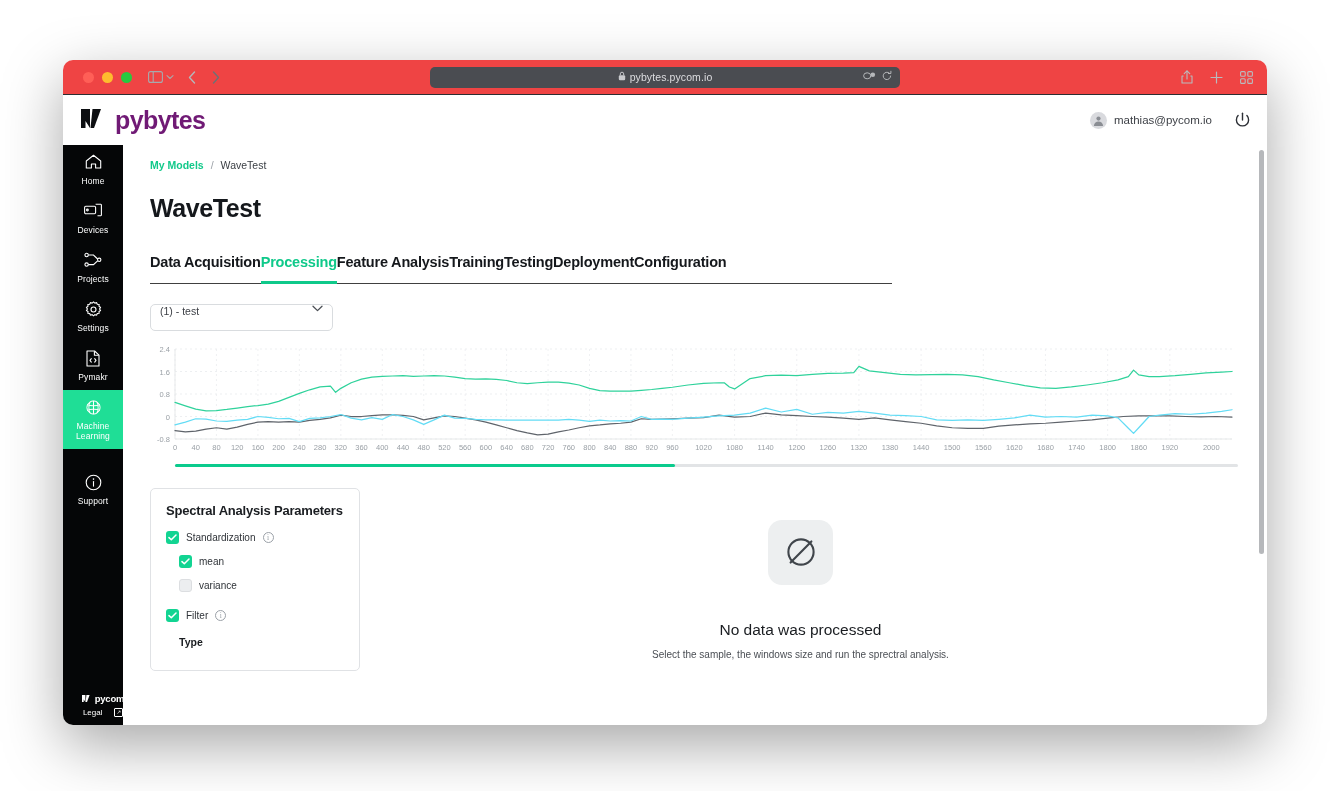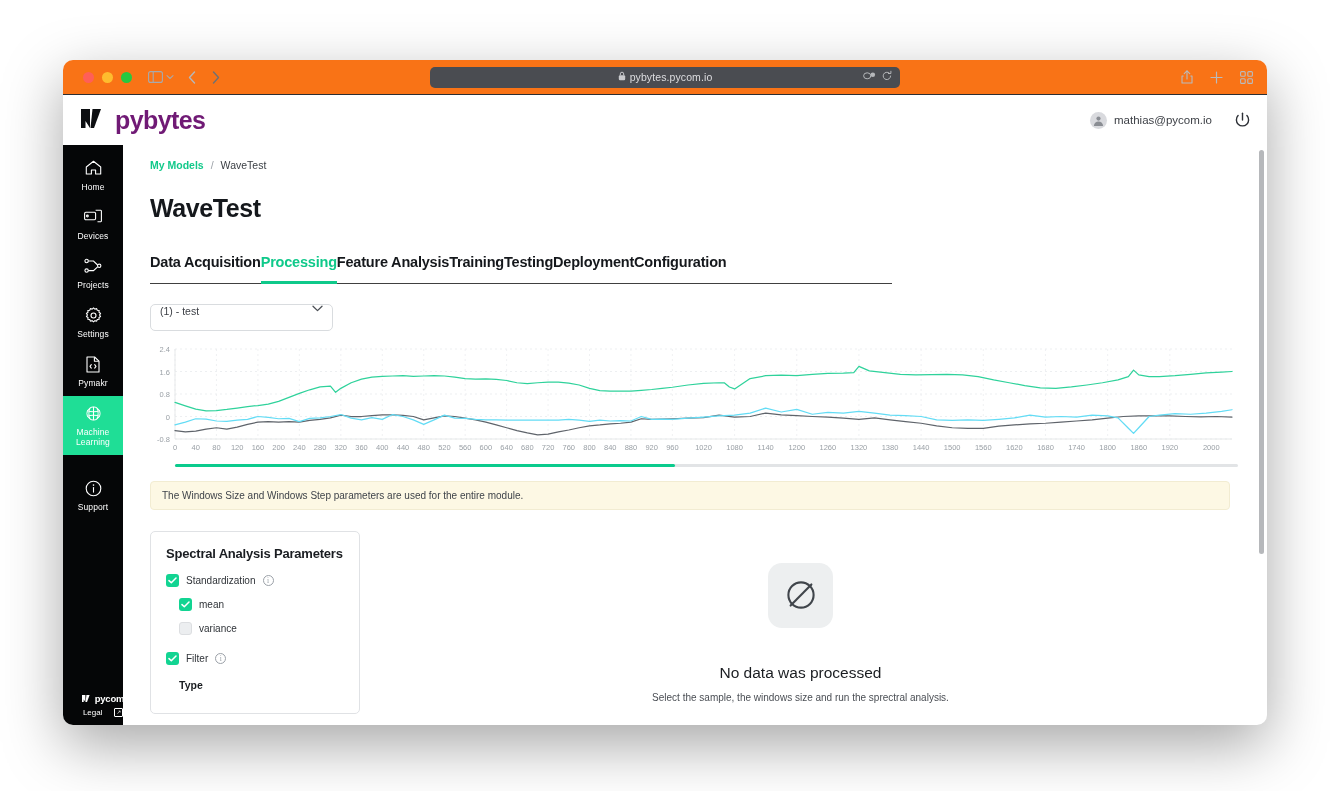--- a/index.html
+++ b/index.html
@@ -29,21 +29,21 @@
     background: #ffffff;
     border-radius: 10px;
     overflow: hidden;
     box-shadow: 0 20px 60px rgba(0,0,0,0.35);
   }
 
   
   #browser-titlebar {
     position: relative;
     height: 35px;
-    background: #f97316;
+    background: #ef4444;
     display: flex;
     align-items: center;
     padding: 0 20px;
     border-bottom: 1px solid #2c2e32;
   }
   .traffic { display: flex; gap: 8px; align-items: center; margin-right: 16px; }
   .dot { width: 11px; height: 11px; border-radius: 50%; display: block; }
   .dot.red { background: #ff5f57; }
   .dot.yellow { background: #febc2e; }
   .dot.green { background: #28c840; }
@@ -121,21 +121,20 @@
   #app-body { display: flex; height: 580px; position: relative; }
 
   
   #left-nav {
     width: 60px;
     background: #050607;
     flex: 0 0 60px;
     display: flex;
     flex-direction: column;
     align-items: center;
-    padding-top: 6px;
     position: relative;
   }
   .nav-item {
     width: 60px;
     padding: 9px 2px 8px;
     display: flex; flex-direction: column; align-items: center; gap: 5px;
     color: #ffffff;
     cursor: pointer;
   }
   .nav-item .nav-label {
@@ -684,21 +683,20 @@
                 <text x="1061.2745098039215" y="107" text-anchor="middle" font-size="7.5" fill="#9aa0a6" font-family="&quot;Liberation Sans&quot;, sans-serif">2000</text>
                 <polyline points="25.00,87.56 35.36,88.97 45.73,88.13 56.09,86.16 66.45,84.75 76.81,86.16 87.18,84.19 97.54,81.37 107.90,79.13 118.26,78.56 128.63,79.13 138.99,78.56 149.35,79.13 159.72,77.44 170.08,76.31 180.44,74.91 190.80,72.09 201.17,73.50 211.53,73.50 221.89,72.66 232.25,71.81 242.62,71.81 252.98,72.38 263.34,73.50 273.71,76.88 284.07,74.91 294.43,72.94 304.79,73.50 315.16,75.19 325.52,76.88 335.88,79.13 346.25,81.94 356.61,84.75 366.97,87.56 377.33,89.81 387.70,91.78 398.06,91.22 408.42,88.97 418.78,87.00 429.15,84.75 439.51,82.78 449.87,81.94 460.24,80.81 470.60,80.25 480.96,79.13 491.32,75.75 501.69,76.31 512.05,76.03 522.41,75.75 537.96,75.19 553.50,74.63 569.04,72.09 584.59,74.06 600.13,73.50 615.68,70.12 631.22,71.81 646.76,72.66 662.31,73.50 677.85,74.06 693.40,75.19 708.94,76.31 724.49,74.91 740.03,76.88 755.57,78.56 771.12,80.25 786.66,82.78 802.21,84.75 817.75,85.31 833.29,85.31 848.84,83.06 864.38,81.94 879.93,80.81 895.47,80.25 911.01,79.13 926.56,78.00 942.10,76.88 957.65,75.19 973.19,73.50 988.74,72.94 1004.28,72.94 1019.82,72.94 1035.37,73.50 1050.91,73.78 1066.46,73.50 1082.00,74.06" fill="none" stroke="#5f646b" stroke-width="1.25" stroke-linejoin="round" stroke-linecap="round"></polyline>
                 <polyline points="25.00,81.94 35.36,79.13 45.73,75.75 56.09,76.03 66.45,78.00 76.81,78.28 87.18,77.16 97.54,76.31 107.90,73.50 118.26,74.34 128.63,75.75 138.99,75.47 149.35,78.56 159.72,75.47 170.08,74.91 180.44,73.50 190.80,71.53 201.17,75.19 211.53,76.88 221.89,74.63 232.25,76.31 242.62,71.53 252.98,73.50 263.34,76.88 273.71,81.37 284.07,76.88 294.43,72.09 304.79,75.19 315.16,75.47 325.52,76.31 335.88,76.88 346.25,76.88 356.61,77.16 366.97,77.16 377.33,77.16 387.70,77.16 398.06,77.16 408.42,77.16 418.78,76.31 429.15,77.16 439.51,78.28 449.87,77.16 460.24,78.00 470.60,77.72 480.96,78.00 491.32,73.50 501.69,76.31 512.05,76.03 522.41,76.31 537.96,75.19 553.50,74.06 569.04,72.94 584.59,72.09 600.13,70.12 615.68,65.06 631.22,69.00 646.76,66.47 662.31,71.25 677.85,69.28 693.40,70.12 708.94,68.44 724.49,70.12 740.03,72.09 755.57,72.66 771.12,73.50 786.66,76.88 802.21,77.44 817.75,76.88 833.29,77.44 848.84,76.31 864.38,74.91 879.93,72.09 895.47,74.06 911.01,73.50 926.56,74.06 942.10,72.09 957.65,72.94 968.01,74.91 978.37,85.31 983.55,90.38 988.74,84.75 999.10,73.50 1009.46,72.09 1025.00,70.69 1040.55,71.25 1056.09,70.12 1071.64,68.44 1082.00,66.75" fill="none" stroke="#63dcf5" stroke-width="1.25" stroke-linejoin="round" stroke-linecap="round"></polyline>
                 <polyline points="25.00,59.44 35.36,62.81 45.73,66.19 56.09,67.88 66.45,67.59 76.81,66.47 87.18,65.06 97.54,63.66 107.90,62.53 118.26,61.12 128.63,58.31 138.99,54.37 149.35,50.44 159.72,46.78 170.08,43.97 180.44,43.12 185.62,49.31 190.80,45.37 201.17,39.75 211.53,36.09 221.89,34.13 232.25,33.28 242.62,33.00 252.98,32.72 263.34,33.28 273.71,33.00 284.07,32.72 294.43,33.00 304.79,34.13 315.16,35.53 325.52,36.09 335.88,35.81 346.25,36.37 356.61,37.50 366.97,39.75 377.33,40.59 387.70,39.75 398.06,39.19 408.42,39.19 418.78,40.03 429.15,42.00 439.51,45.37 449.87,47.63 460.24,48.19 470.60,48.19 480.96,48.19 491.32,47.34 501.69,46.50 512.05,45.37 522.41,44.25 537.96,42.00 553.50,40.31 569.04,39.75 574.23,39.75 579.41,43.97 584.59,45.94 600.13,35.53 615.68,32.72 631.22,32.16 646.76,32.72 662.31,31.31 677.85,30.47 693.40,30.19 703.76,29.62 708.94,23.44 719.30,27.94 734.85,29.62 750.39,31.31 765.94,31.87 781.48,31.59 797.02,31.31 812.57,31.87 828.11,33.56 843.66,36.94 859.20,39.75 874.75,42.56 890.29,44.81 905.83,45.37 921.38,43.97 936.92,42.00 952.47,39.75 968.01,36.94 978.37,33.56 983.55,27.09 988.74,31.87 999.10,33.56 1009.46,33.56 1025.00,32.72 1040.55,31.31 1056.09,29.91 1071.64,29.06 1082.00,28.50" fill="none" stroke="#2fd29b" stroke-width="1.25" stroke-linejoin="round" stroke-linecap="round"></polyline>
               </svg>
             <div id="chart-scroll">
               <div id="chart-scroll-thumb" style="width: 47%;"></div>
             </div>
           </div>
 
-          <div id="alert-bar">The Windows Size and Windows Step parameters are used for the entire module.</div>
 
           <div id="lower">
 
             <div id="params-card">
               <div id="params-title">Spectral Analysis Parameters</div>
 
               <div class="check-row">
                 <span class="cbox checked">
                   <svg width="9" height="7" viewBox="0 0 9 7" fill="none" stroke="#ffffff" stroke-width="1.5" stroke-linecap="round" stroke-linejoin="round">
                       <path d="M1 3.6 L3.3 5.8 L8 1"></path>

